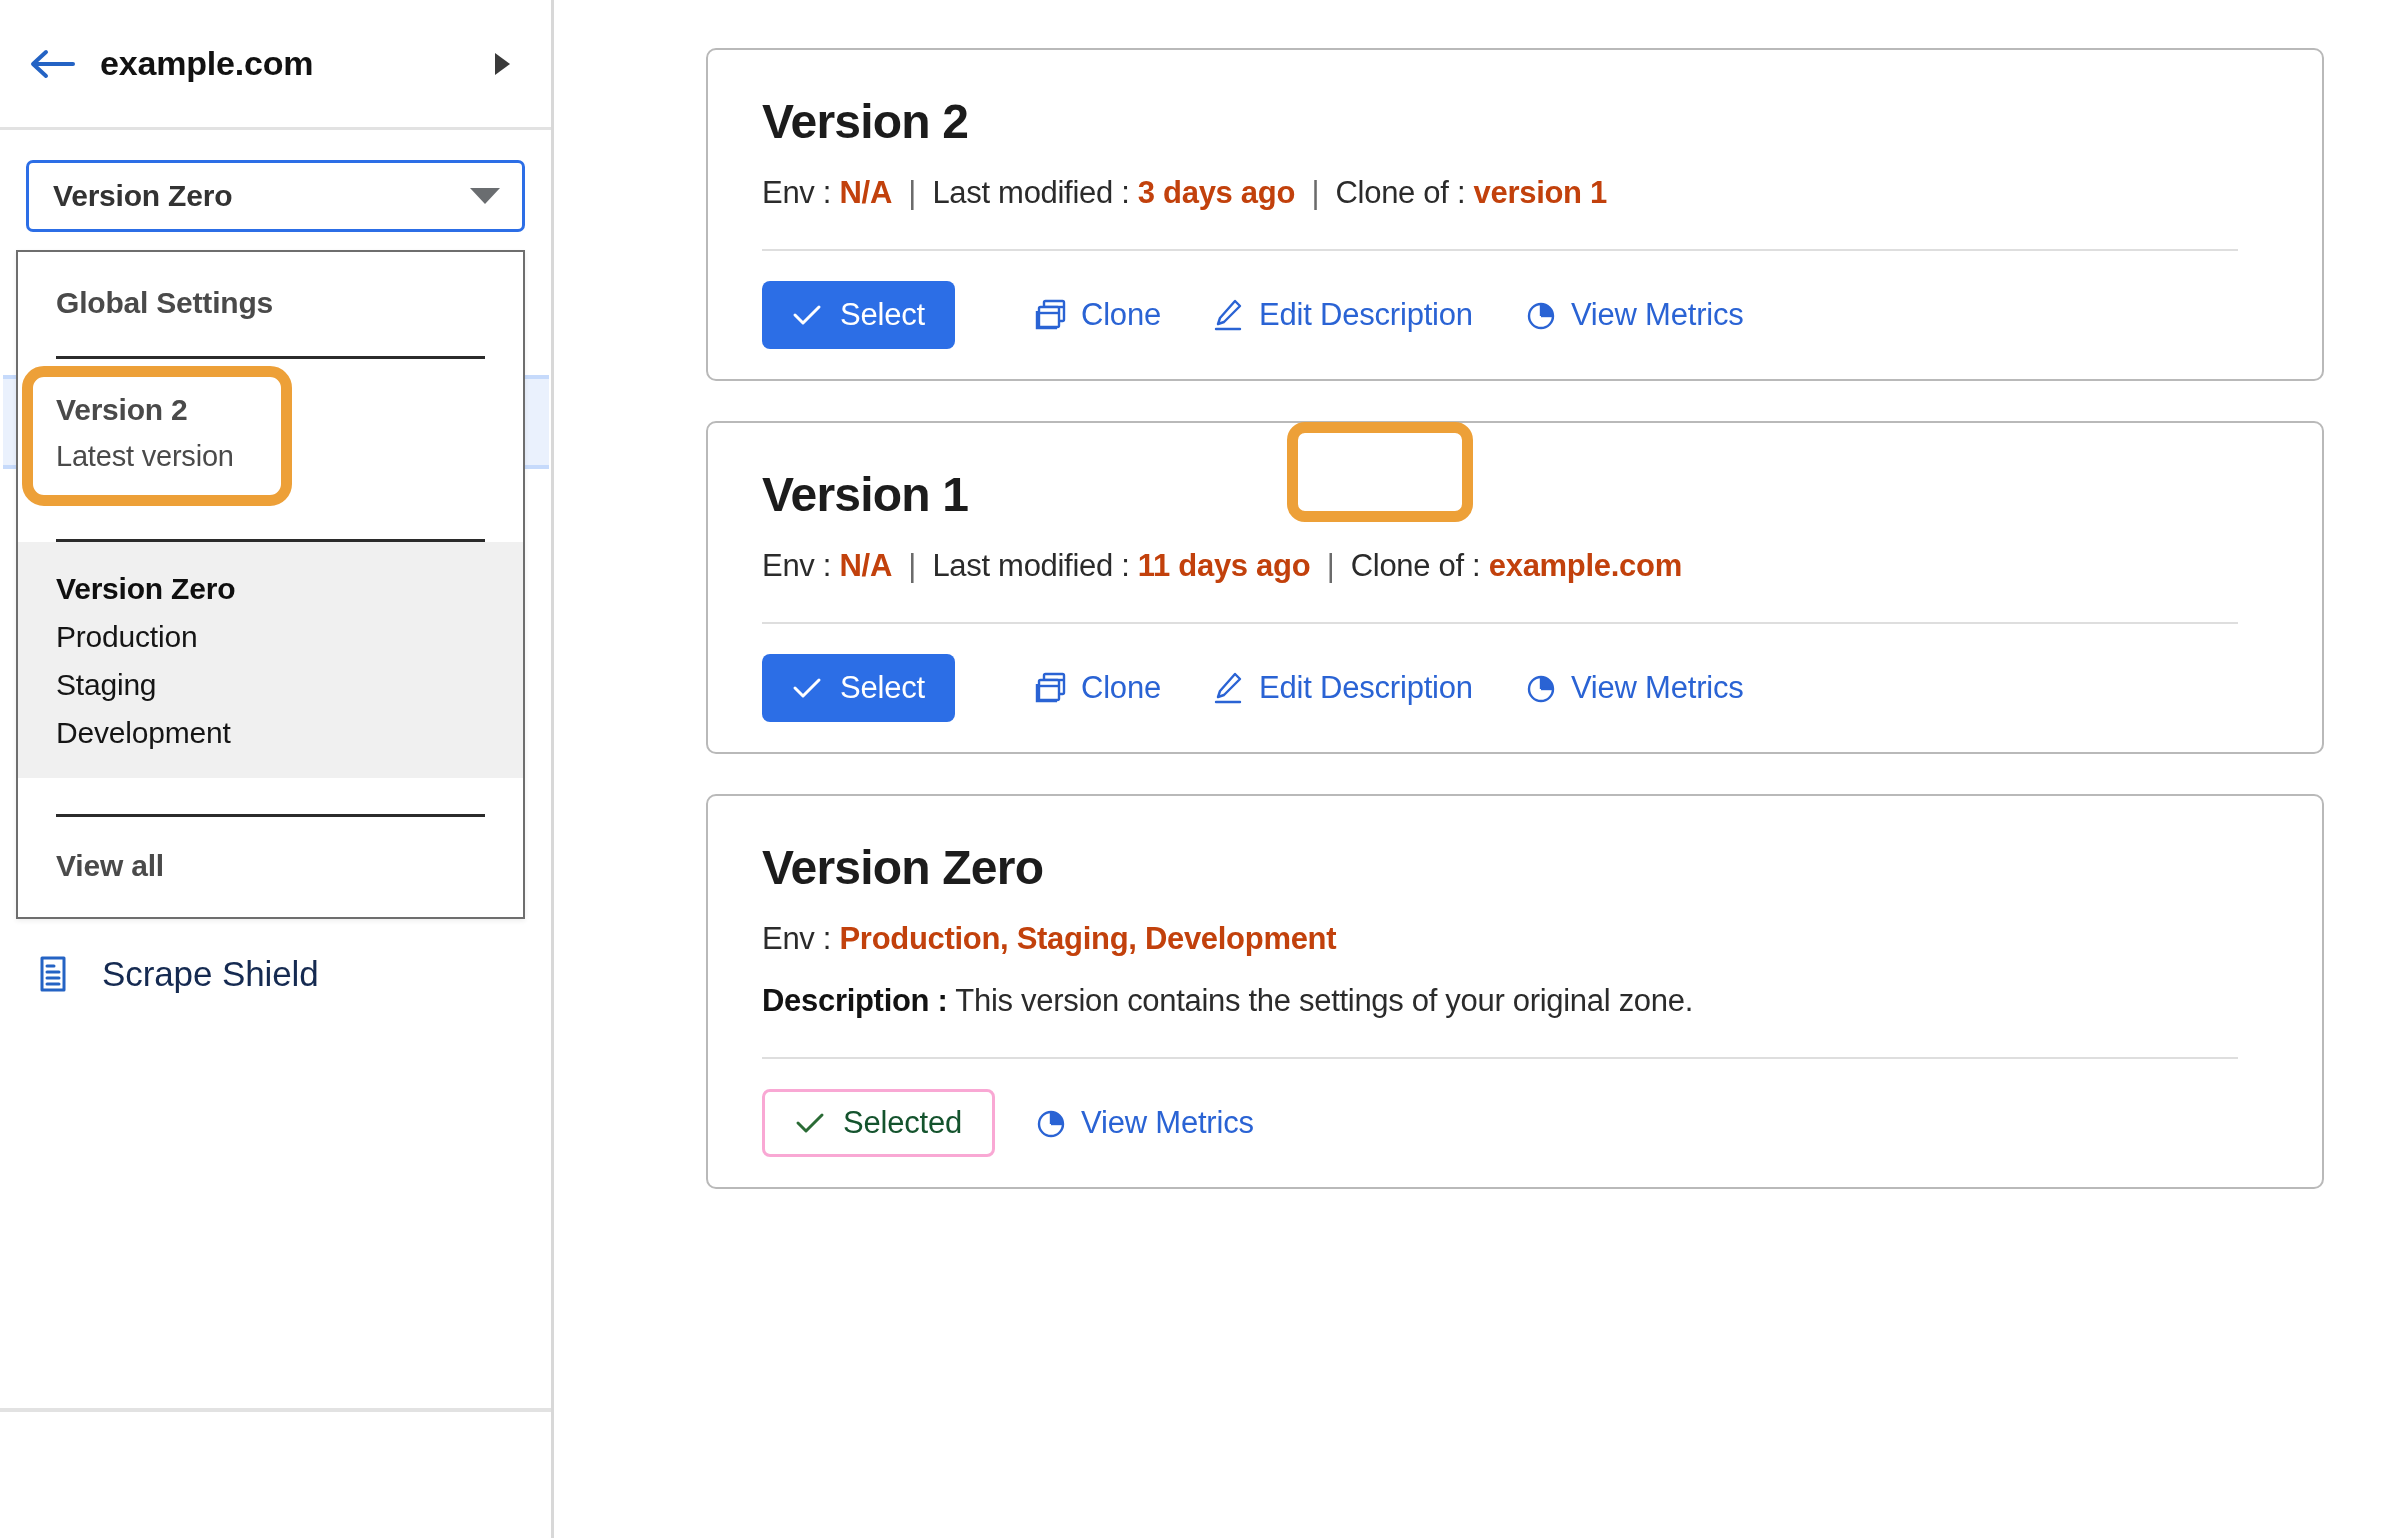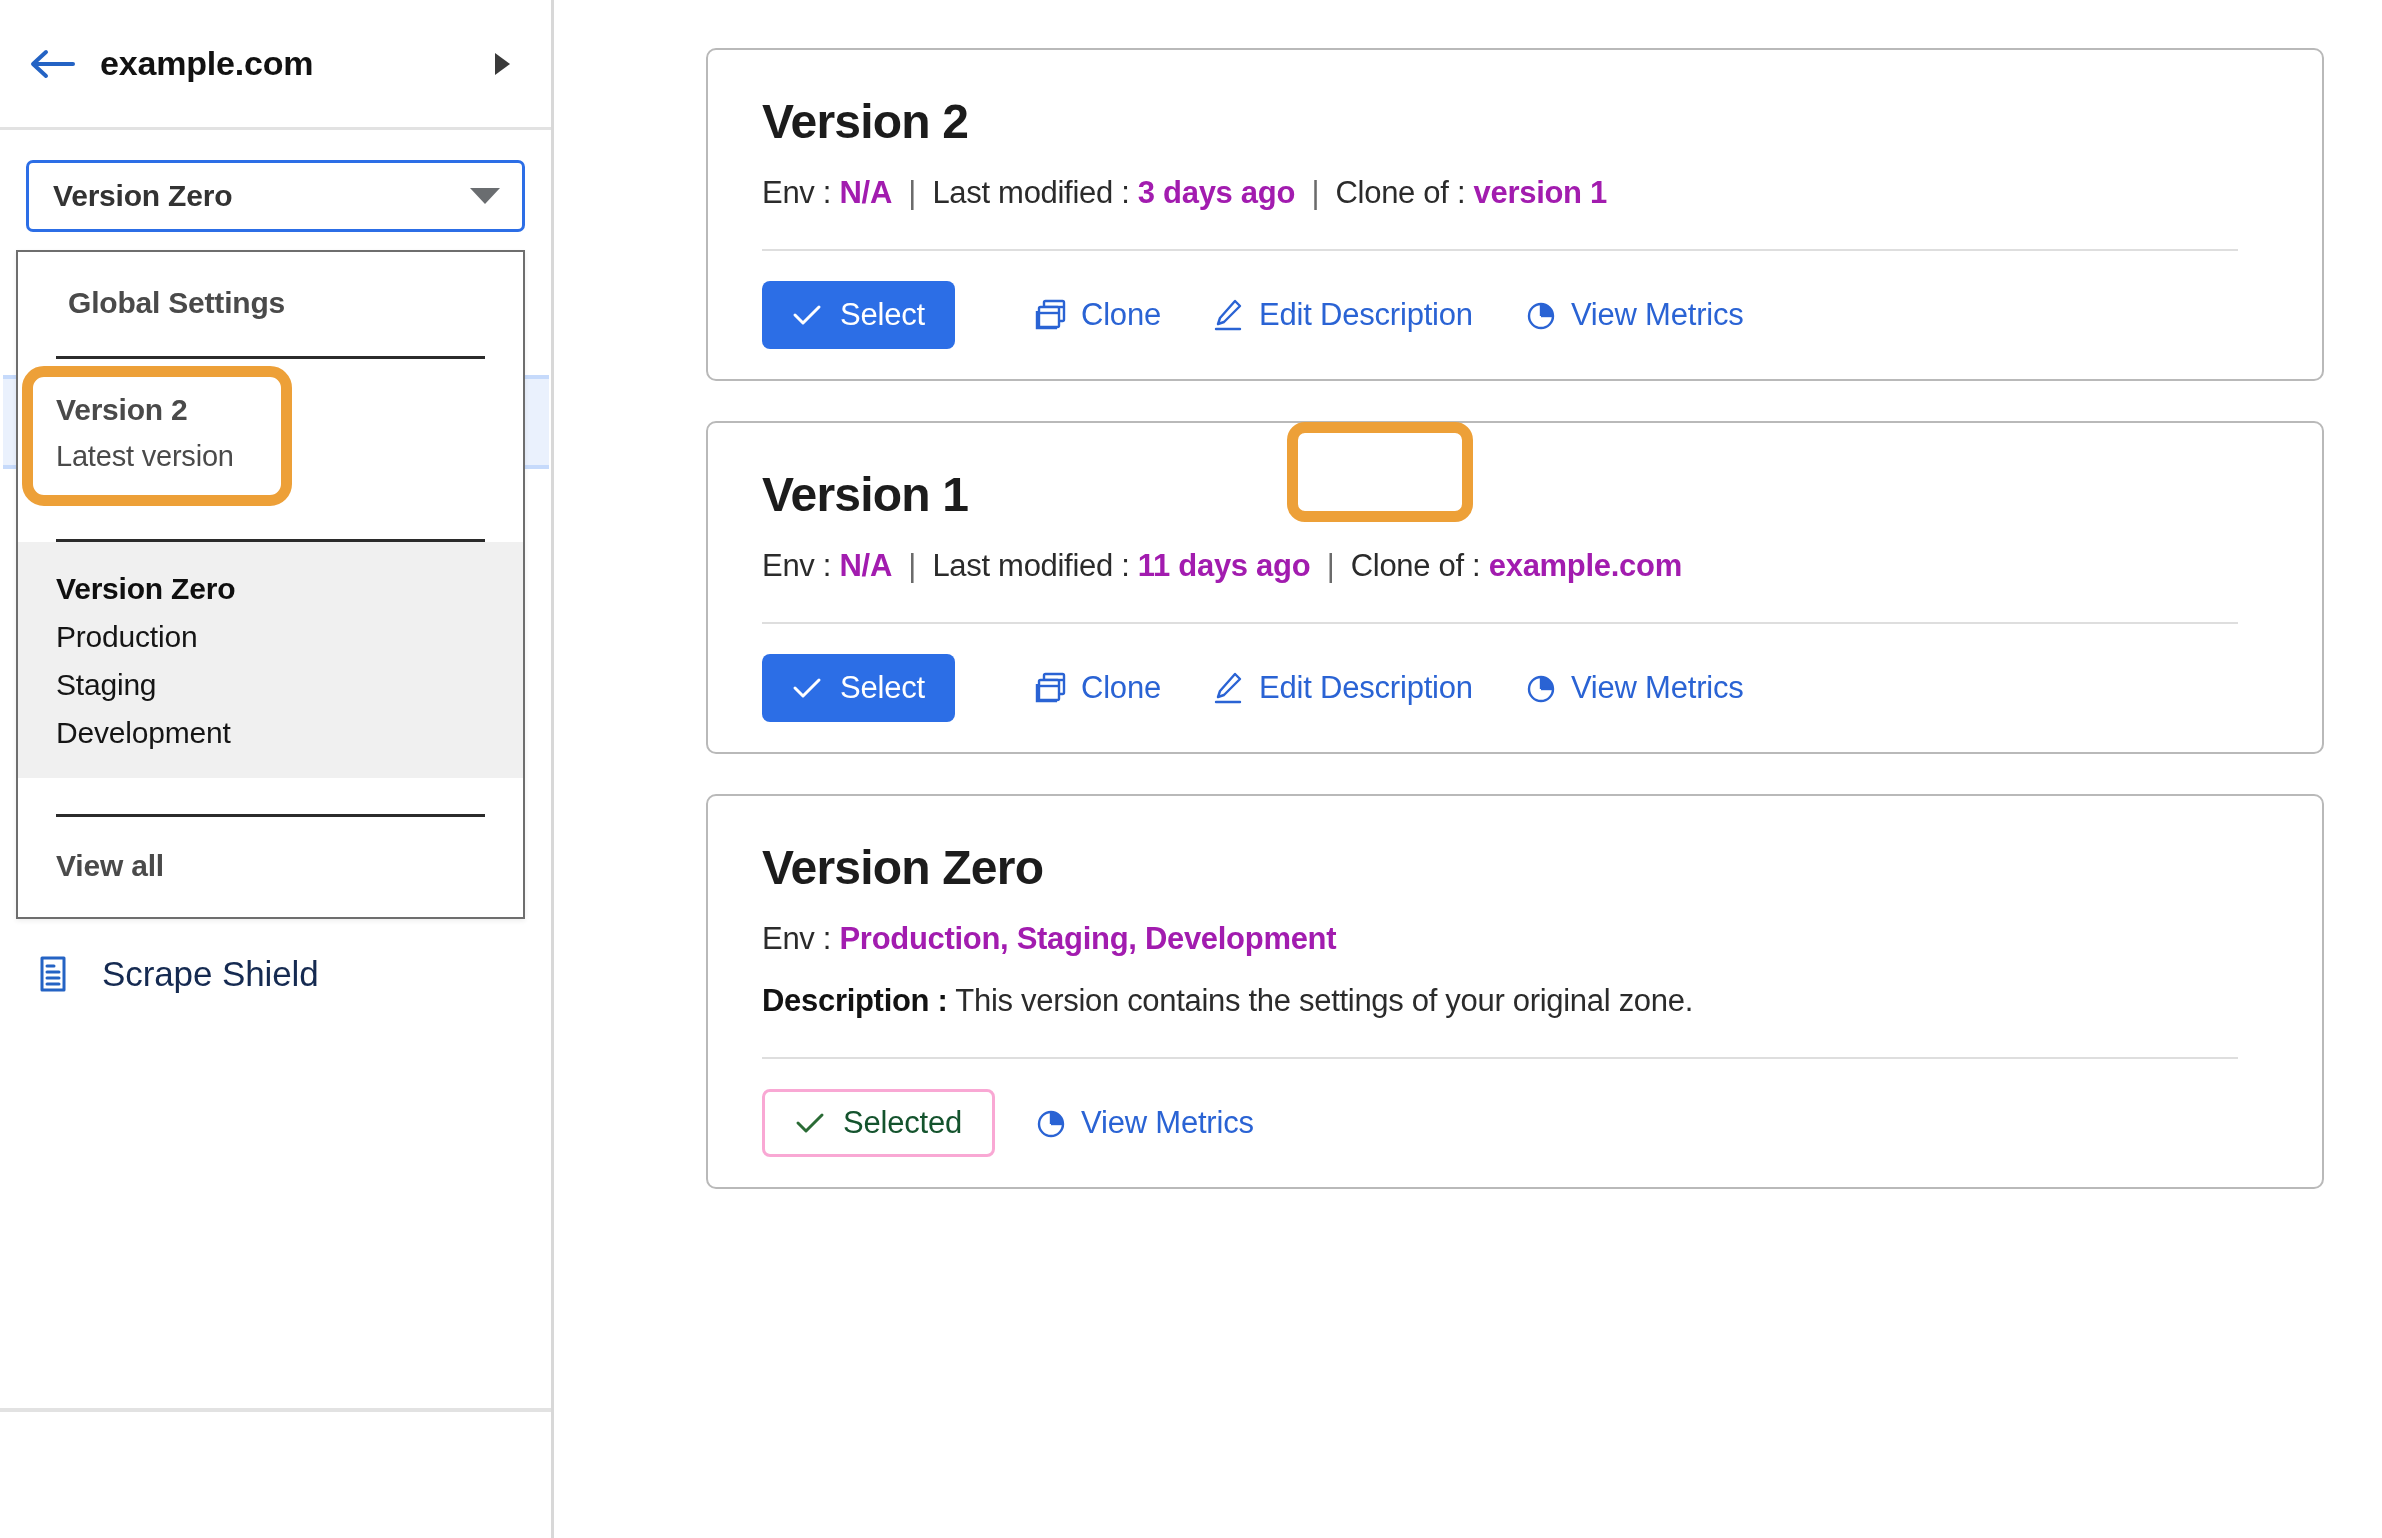--- a/index.html
+++ b/index.html
@@ -163,21 +163,21 @@
     left: 16px;
     top: 250px;
     width: 509px;
     background: #ffffff;
     border: 2px solid #6e6e6e;
     box-sizing: border-box;
     z-index: 40;
     box-shadow: 0 2px 5px rgba(0,0,0,0.07);
   }
   .dd-section-global {
-    padding: 34px 38px 0 50px;
+    padding: 34px 38px 0 38px;
   }
   .dd-global-title {
     font-size: 30px;
     font-weight: bold;
     color: #4a4a4a;
     letter-spacing: -0.2px;
   }
   .dd-rule {
     height: 3px;
     background: #2b2b2b;
@@ -293,21 +293,21 @@
     letter-spacing: -0.8px;
     margin: 0;
   }
   .card-meta {
     font-size: 31px;
     color: #2b2b2b;
     margin-top: 26px;
     letter-spacing: -0.3px;
     white-space: nowrap;
   }
-  .card-meta b { font-weight: bold; color: #a21caf; }
+  .card-meta b { font-weight: bold; color: #c2410c; }
   .card-meta .sep { color: #6b6b6b; padding: 0 8px; }
   .card-desc {
     font-size: 31px;
     color: #2b2b2b;
     margin-top: 26px;
     letter-spacing: -0.3px;
   }
   .card-desc b { font-weight: bold; color: #121212; }
   .card-divider {
     height: 2px;

